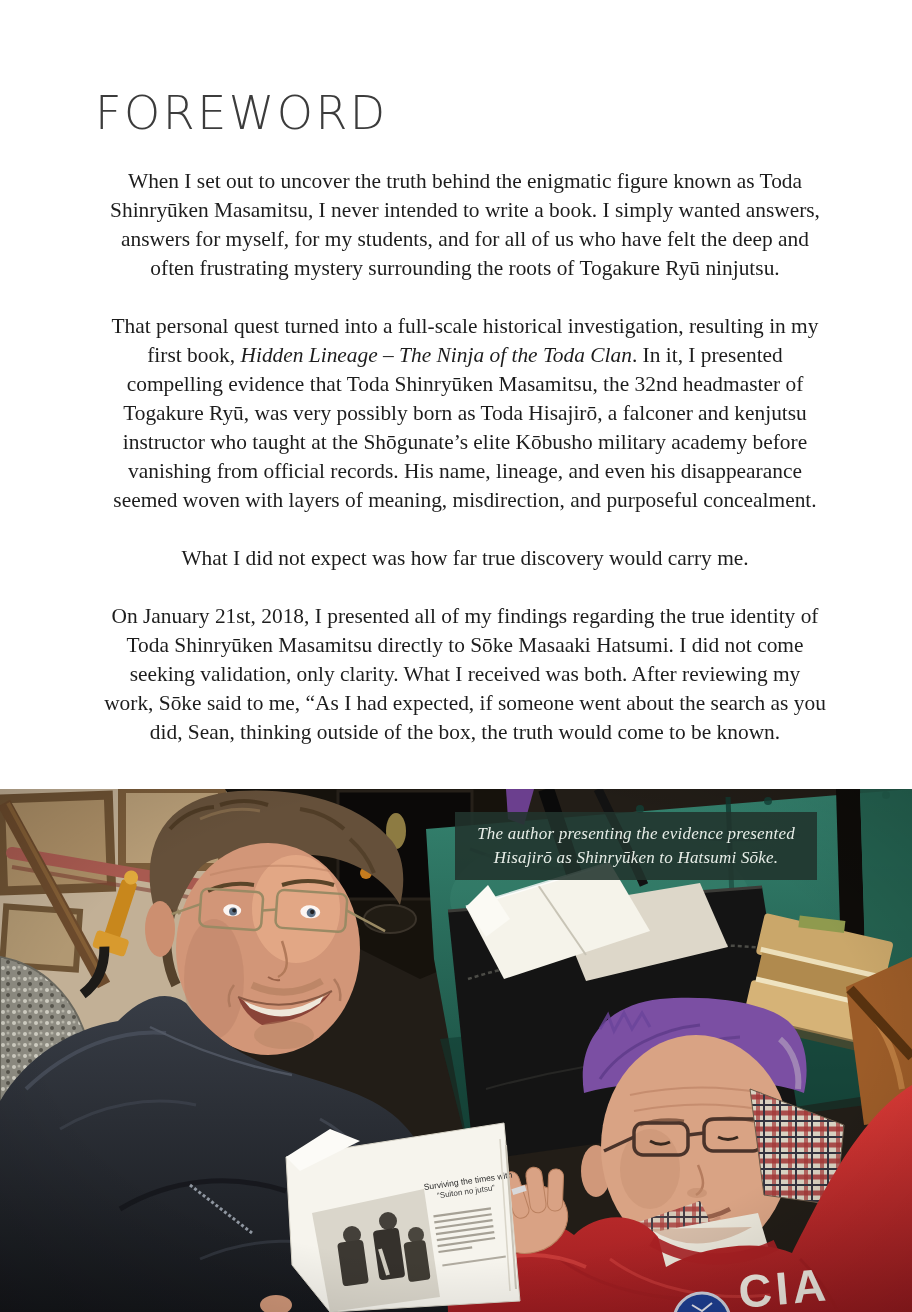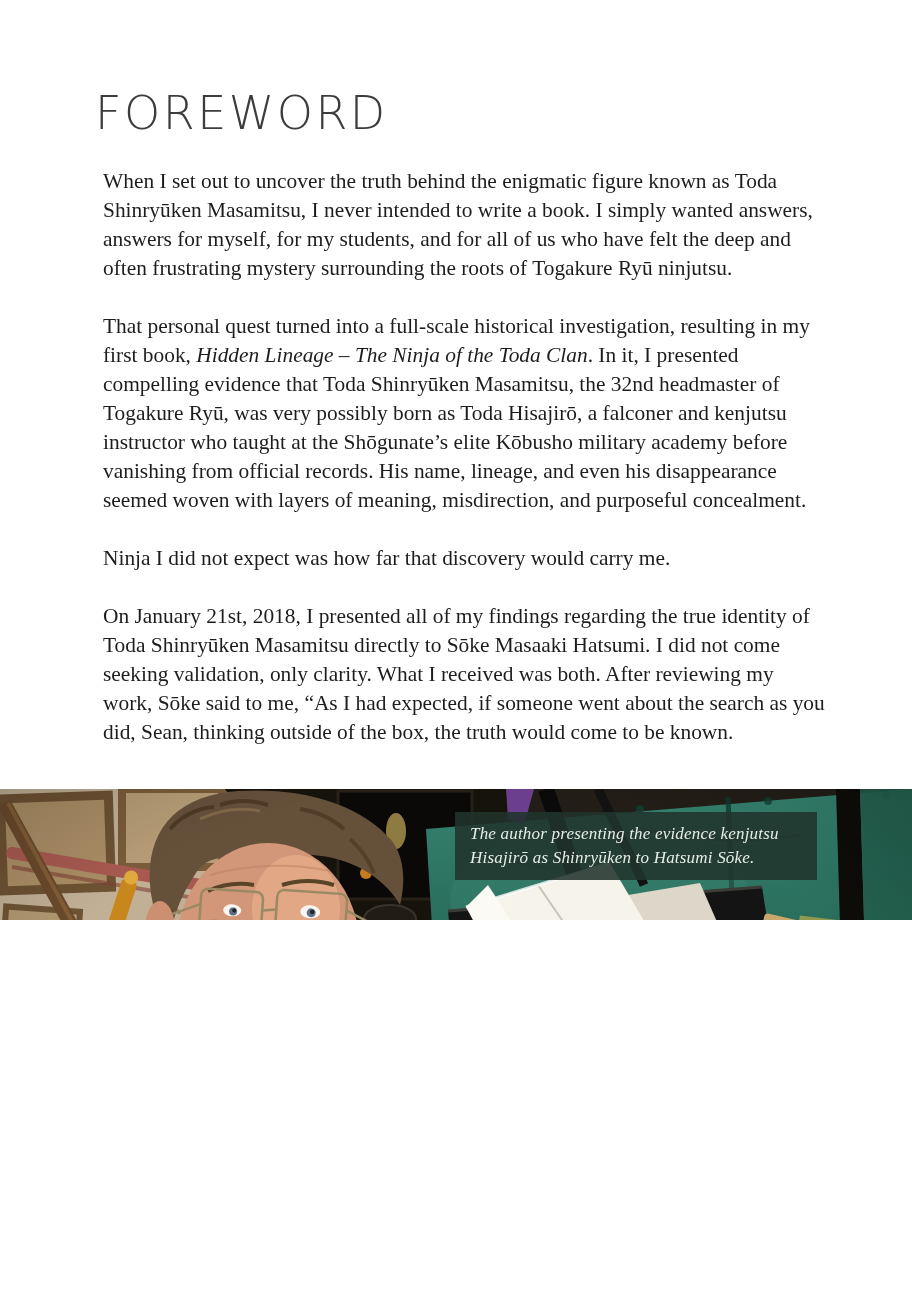--- a/index.html
+++ b/index.html
@@ -1,18 +1,18 @@
 <!DOCTYPE html>
 <html><head>
 <meta charset="utf-8">
 <style>
   html,body { margin:0; padding:0; background:#ffffff; }
   .page {
-    position:relative; width:912px; height:920px; background:#ffffff;
-    overflow:hidden; font-family:"Liberation Serif", serif;
+    position:relative; width:912px; height:1312px; background:#ffffff;
+    overflow:hidden; font-family:"Liberation Serif", serif;text-align:center;
   }
   .title {
     position:absolute; left:95px; top:86px; margin:0;
     font-family:"DejaVu Sans","Liberation Sans",sans-serif;
     font-weight:200; font-size:46px; letter-spacing:2.5px; color:#3c3c3c;
   }
   .body-text {
     position:absolute; left:103px; top:167px; width:724px;
     font-size:21.4px; line-height:29px; color:#1d1d1d;
   }
@@ -29,21 +29,21 @@
 </head>
 <body>
 
 <div class="page">
 
   <h1 class="title">FOREWORD</h1>
 
   <div class="body-text">
     <p>When I set out to uncover the truth behind the enigmatic figure known as Toda Shinryūken Masamitsu, I never intended to write a book. I simply wanted answers, answers for myself, for my students, and for all of us who have felt the deep and often frustrating mystery surrounding the roots of Togakure Ryū ninjutsu.</p>
     <p><span>That personal quest turned into a full-scale historical investigation, resulting in my first book, </span><em>Hidden Lineage – The Ninja of the Toda Clan</em><span>. In it, I presented compelling evidence that Toda Shinryūken Masamitsu, the 32nd headmaster of Togakure Ryū, was very possibly born as Toda Hisajirō, a falconer and kenjutsu instructor who taught at the Shōgunate’s elite Kōbusho military academy before vanishing from official records. His name, lineage, and even his disappearance seemed woven with layers of meaning, misdirection, and purposeful concealment.</span></p>
-    <p>Ninja I did not expect was how far that discovery would carry me.</p>
+    <p>What I did not expect was how far true discovery would carry me.</p>
     <p>On January 21st, 2018, I presented all of my findings regarding the true identity of Toda Shinryūken Masamitsu directly to Sōke Masaaki Hatsumi. I did not come seeking validation, only clarity. What I received was both. After reviewing my work, Sōke said to me, “As I had expected, if someone went about the search as you did, Sean, thinking outside of the box, the truth would come to be known.</p>
   </div>
 
   <figure class="photo">
     <svg viewBox="0 0 912 523" preserveAspectRatio="none">
       <defs>
         <linearGradient id="tealG" x1="0" y1="0" x2="0" y2="1">
           <stop offset="0" stop-color="#35836f"></stop>
             <stop offset="1" stop-color="#17483c"></stop>
         </linearGradient>
@@ -284,16 +284,16 @@
           <rect x="436" y="474" width="64" height="2" fill="#b0aba0"></rect>
         </g>
         <path d="M506,356 L516,500" stroke="#c9c4b8" stroke-width="2"></path>
         <path d="M500,350 L510,502" stroke="#d9d5c9" stroke-width="1.5"></path>
         <ellipse cx="276" cy="516" rx="16" ry="10" fill="#cf9678"></ellipse>
       </g>
 
       <rect x="0" y="0" width="912" height="523" fill="url(#vigG)"></rect>
     </svg>
 
-    <figcaption class="caption">The author presenting the evidence kenjutsu Hisajirō as Shinryūken to Hatsumi Sōke.</figcaption>
+    <figcaption class="caption">The author presenting the evidence presented Hisajirō as Shinryūken to Hatsumi Sōke.</figcaption>
   </figure>
 
 </div>
 
 </body></html>

